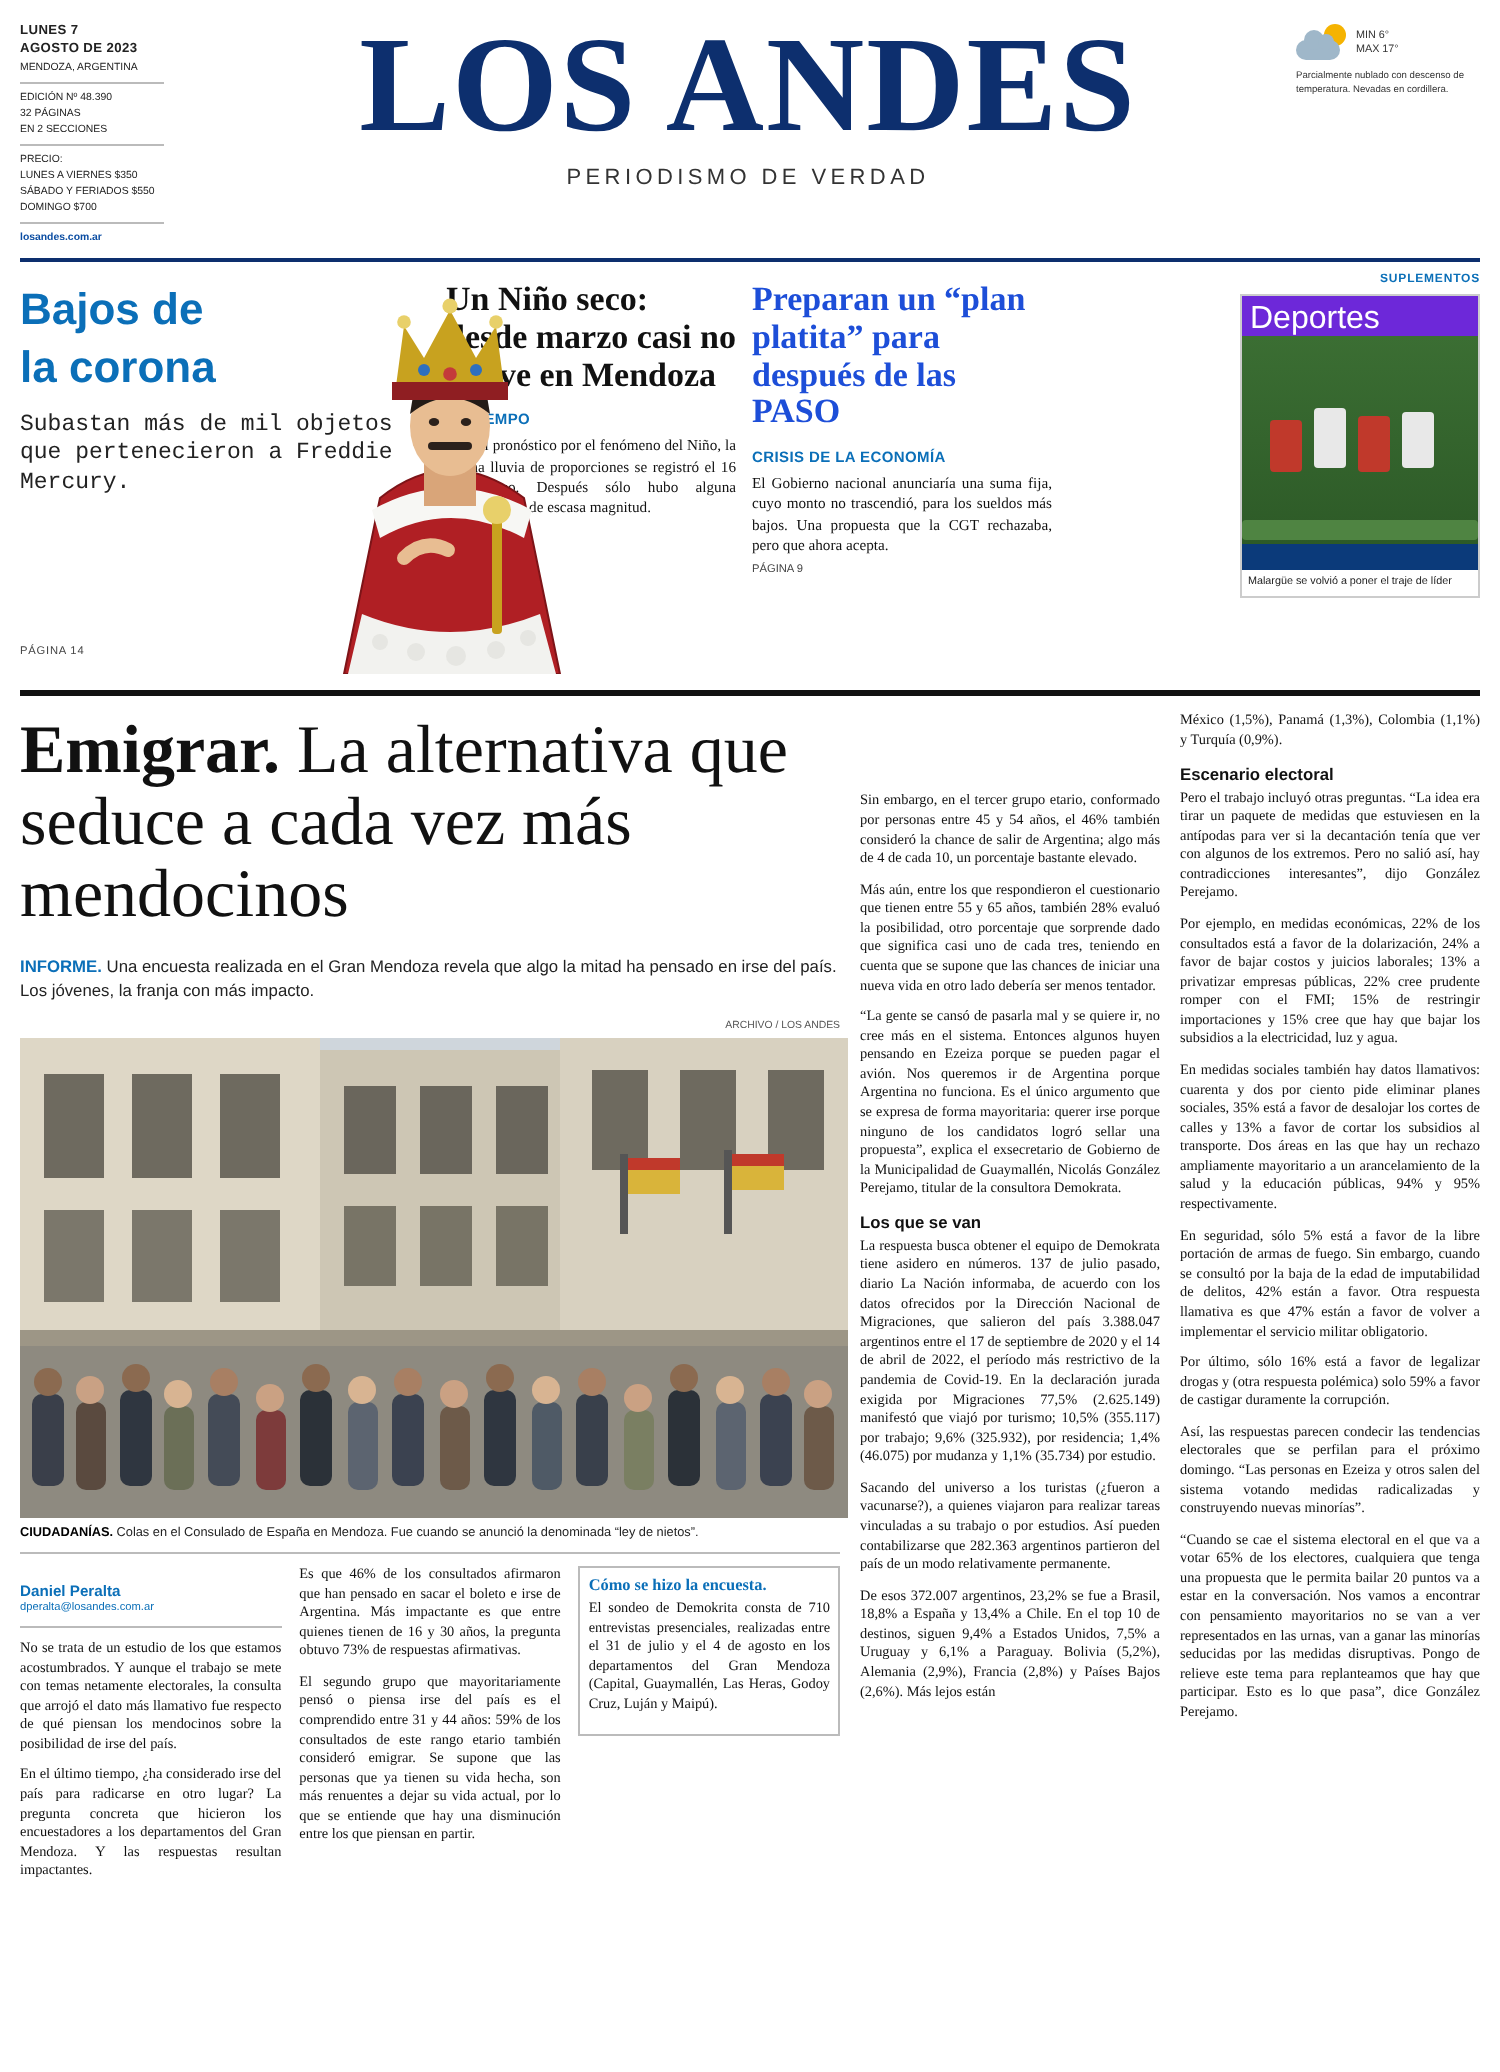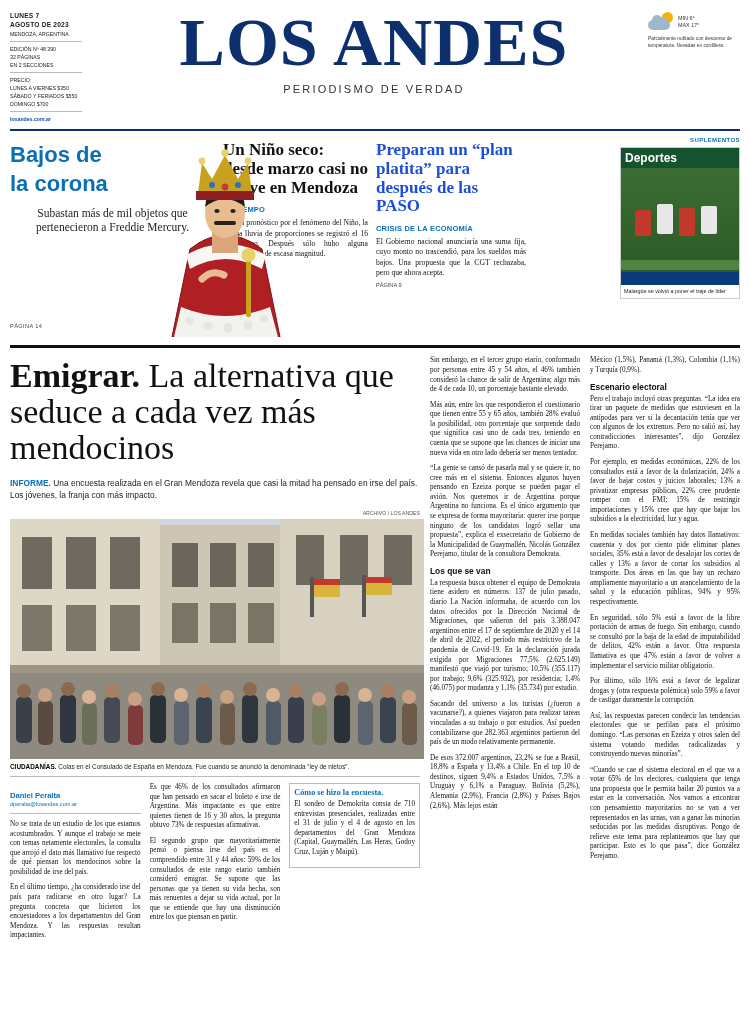--- a/index.html
+++ b/index.html
@@ -35,48 +35,48 @@
   .cloud:after{content:"";position:absolute;left:11px;top:-3px;width:8px;height:8px;background:#9fb7c9;border-radius:50%;}
   .wx-temp{font-size:5.4px;line-height:1.3;}
   .wx-text{margin-top:3px;font-size:4.8px;line-height:1.5;}
 
   .mast-rule{border-top:2px solid #0d2f6e;margin:6px 0 0 0;}
 
   
   .teasers{display:flex;gap:8px;margin-top:6px;height:200px;}
   .tz1{width:205px;position:relative;}
   .tz1 h2{font-family:"Liberation Sans",sans-serif;color:#0b6fb8;font-size:22px;line-height:1.05;margin:6px 0 0 0;font-weight:bold;}
-  .tz1 p{font-family:Liberation Serif, serif;font-size:11.5px;line-height:1.3;margin:10px 0 0 0;color:#222;text-align:center;}
+  .tz1 p{font-family:Liberation Mono, monospace;font-size:11.5px;line-height:1.3;margin:10px 0 0 0;color:#222;}
   .tz1 .pag{font-family:"Liberation Sans",sans-serif;font-size:5.6px;color:#444;position:absolute;bottom:8px;left:0;letter-spacing:.4px;}
   .freddie{position:absolute;left:140px;top:-8px;width:150px;height:208px;}
 
   .tz2{width:145px;}
   .tz2 h3{font-family:"Liberation Serif",serif;font-size:17px;line-height:1.1;margin:4px 0 0 0;color:#111;font-weight:bold;}
   .kicker{font-family:"Liberation Sans",sans-serif;color:#0b6fb8;font-size:7.5px;font-weight:bold;margin-top:8px;letter-spacing:.2px;}
   .tz2 p{font-size:7.6px;line-height:1.35;margin:4px 0 0 0;text-align:justify;}
   .tz2 .pag,.tz3 .pag{font-family:"Liberation Sans",sans-serif;font-size:5.6px;color:#444;margin-top:4px;}
 
   .tz3{width:150px;}
   .tz3 h3{font-family:"Liberation Serif",serif;font-size:17px;line-height:1.1;margin:4px 0 0 0;color:#1d4ed8;font-weight:bold;}
   .tz3 p{font-size:7.6px;line-height:1.35;margin:4px 0 0 0;text-align:justify;}
 
   .tz4{flex:1;position:relative;}
   .supl{font-family:"Liberation Sans",sans-serif;font-size:6px;color:#0b6fb8;font-weight:bold;text-align:right;letter-spacing:.4px;}
   .suplbox{margin-top:4px;border:1px solid #ccc;width:118px;height:150px;position:relative;overflow:hidden;background:#0b3a7a;margin-left:auto;}
-  .suplbox .shead{background:#14532d;color:#fff;font-family:"Liberation Sans",sans-serif;font-weight:bold;font-size:12px;padding:3px 4px;}
+  .suplbox .shead{background:#6d28d9;color:#fff;font-family:"Liberation Sans",sans-serif;font-weight:normal;font-size:16px;padding:3px 4px;}
   .suplbox .spic{position:absolute;top:20px;left:0;right:0;bottom:26px;background:linear-gradient(#3b6e33,#2d5a27);}
   .suplbox .sfoot{position:absolute;bottom:0;left:0;right:0;background:#fff;font-family:"Liberation Sans",sans-serif;font-size:5.4px;color:#222;padding:3px;line-height:1.3;}
   .shirt{position:absolute;border-radius:2px;}
 
   .sec-rule{border-top:3px solid #111;margin-top:8px;}
 
   
   .mainwrap{display:flex;gap:10px;margin-top:8px;}
   .colL{width:410px;}
-  .colM{width:155px;}
+  .colM{width:155px;margin-top:40px;}
   .colR{width:155px;}
   h1.head{
     font-family:"Liberation Serif",serif;font-size:34px;line-height:1.06;margin:2px 0 0 0;font-weight:normal;color:#111;
   }
   h1.head b{font-weight:bold;}
   .informe{font-family:"Liberation Sans",sans-serif;font-size:8.4px;line-height:1.4;margin-top:12px;color:#222;}
   .informe b{color:#0b6fb8;}
   .credit{font-family:"Liberation Sans",sans-serif;font-size:5.2px;color:#555;text-align:right;margin-top:8px;}
   .photo{width:414px;height:240px;margin-top:3px;position:relative;overflow:hidden;background:#6d6a60;}
   .capt{font-family:"Liberation Sans",sans-serif;font-size:6.4px;margin-top:4px;color:#222;}
@@ -213,21 +213,21 @@
 
   <div class="sec-rule"></div>
 
   <div class="mainwrap">
 
     <div class="colL">
       <h1 class="head">
         <b>Emigrar.</b><span> La alternativa que seduce a cada vez más mendocinos</span>
       </h1>
       <div class="informe">
-        <b>INFORME.</b><span> Una encuesta realizada en el Gran Mendoza revela que casi la mitad ha pensado en irse del país. Los jóvenes, la franja con más impacto.</span>
+        <b>INFORME.</b><span> Una encuesta realizada en el Gran Mendoza revela que algo la mitad ha pensado en irse del país. Los jóvenes, la franja con más impacto.</span>
       </div>
       <div class="credit">ARCHIVO / LOS ANDES</div>
 
       <div class="photo">
         <svg viewBox="0 0 414 240" width="414" height="240">
           <rect x="0" y="0" width="414" height="240" fill="#b9b3a4"></rect>
 
           <rect x="0" y="0" width="414" height="28" fill="#cfd6dc"></rect>
 
           <rect x="0" y="0" width="150" height="150" fill="#ded7c6"></rect>

